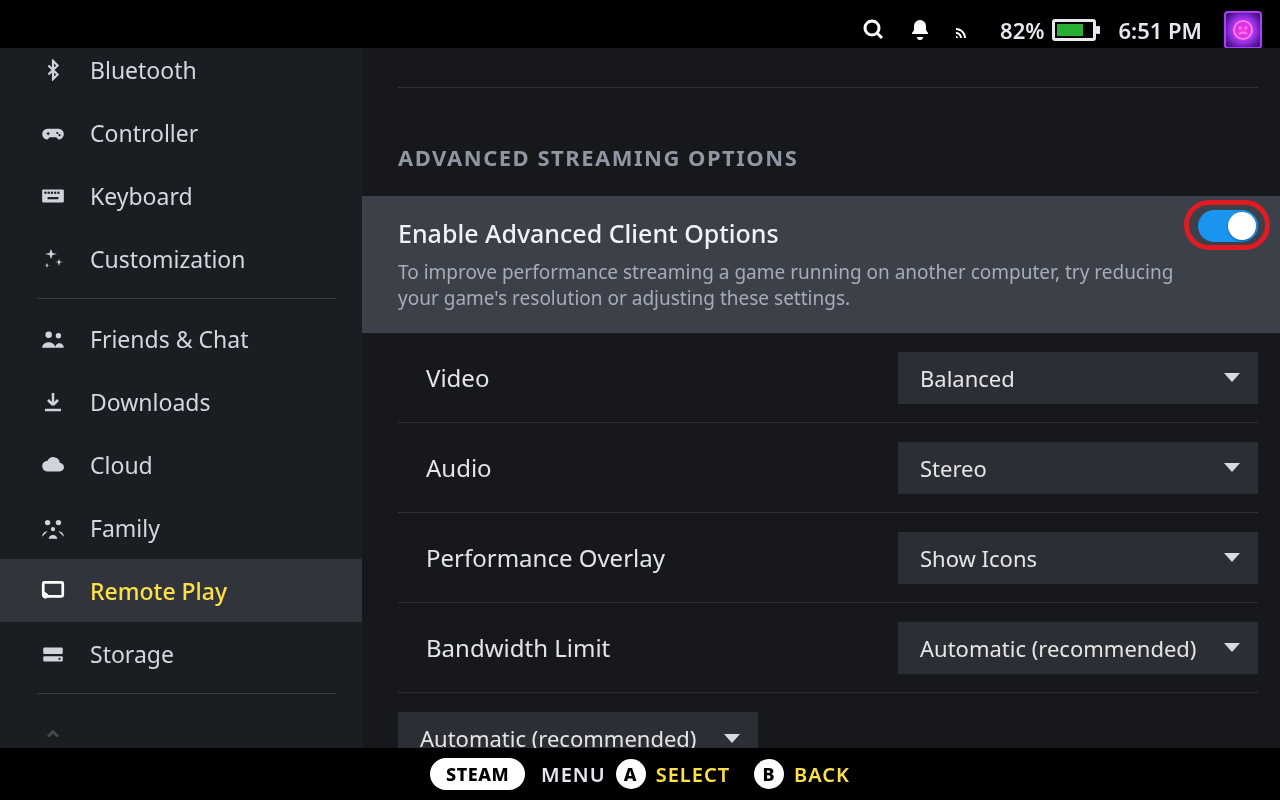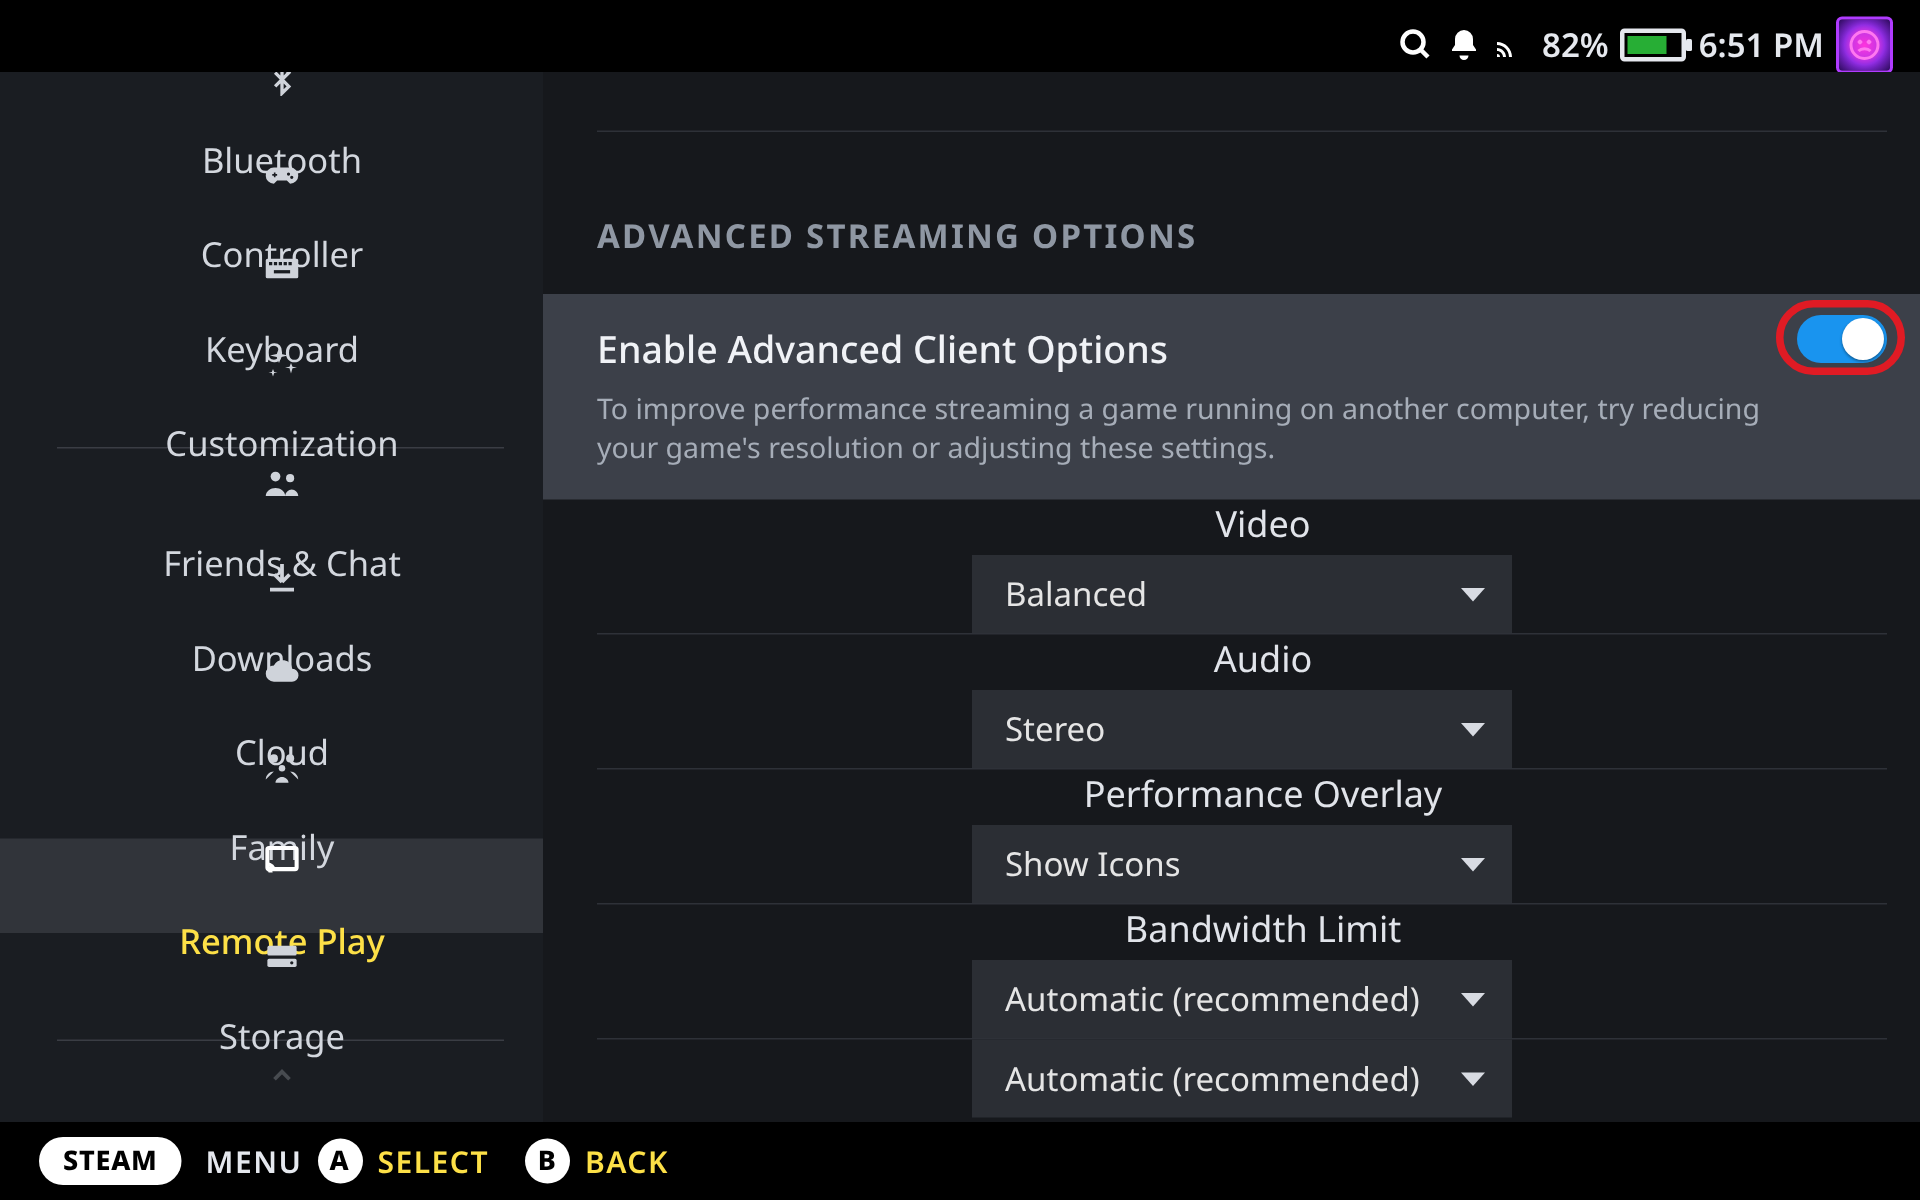--- a/index.html
+++ b/index.html
@@ -15,61 +15,61 @@
     --select-bg:#2b2e34;
     --highlight:#4a4f58;
     --footer:#000000;
     --red:#e01b24;
   }
   *{box-sizing:border-box;font-family:"Segoe UI","Noto Sans",Arial,sans-serif;}
   html,body{margin:0;padding:0;background:var(--bg);color:var(--text);width:1280px;height:800px;overflow:hidden;}
   .screen{position:relative;width:1280px;height:800px;}
 
   
-  .topbar{position:absolute;top:0;left:0;right:0;height:60px;background:#000;display:flex;align-items:center;justify-content:flex-end;padding:0 18px;gap:8px;font-weight:600;font-size:22px;}
+  .topbar{position:absolute;top:0;left:0;right:0;height:60px;background:#000;display:flex;align-items:center;justify-content:flex-end;padding:0 18px;gap:22px;font-weight:600;font-size:22px;}
   .topbar .ico{width:24px;height:24px;display:flex;align-items:center;justify-content:center;}
   .topbar .battery-group{display:flex;align-items:center;gap:8px;}
   .battery{position:relative;width:44px;height:22px;border:3px solid #e5e8ee;border-radius:3px;}
   .battery:after{content:"";position:absolute;right:-7px;top:4px;width:4px;height:8px;background:#e5e8ee;border-radius:1px;}
   .battery .fill{position:absolute;left:2px;top:2px;bottom:2px;width:68%;background:#27ae35;}
   .avatar{width:38px;height:38px;border-radius:4px;background:radial-gradient(circle at 50% 50%, #ff2bd6 0%, #8a2be2 55%, #2b0a5a 100%);border:2px solid #b03bff;display:flex;align-items:center;justify-content:center;}
   .avatar svg{filter:drop-shadow(0 0 3px #ff4df0);}
 
   
   .sidebar{position:absolute;top:48px;left:0;bottom:52px;width:362px;background:var(--panel);font-size:23px;overflow:hidden;}
   .sidebar-inner{position:relative;top:-10px;} 
-  .sb-item{display:flex;align-items:center;gap:22px;padding:0 24px 0 38px;height:63px;color:#d3d7de;cursor:pointer;flex-direction:column;}
+  .sb-item{display:flex;align-items:center;gap:22px;padding:0 24px 0 38px;height:63px;color:#d3d7de;cursor:pointer;}
   .sb-item.selected{background:var(--panel-light);color:#fde047;font-weight:500;}
   .sb-item .ic{width:30px;height:30px;display:flex;align-items:center;justify-content:center;color:#cfd3da;flex:0 0 30px;}
   .sb-sep{height:1px;background:#3a3d44;margin:8px 26px 8px 38px;}
 
   
   .main{position:absolute;top:48px;left:362px;right:0;bottom:52px;background:#16181c;overflow:hidden;}
   .main-inner{padding:0 0 0 0;}
   .stub-block{height:40px;margin:0 22px 0 36px;border-bottom:1px solid var(--row-sep);}
 
   .section-title{padding:54px 36px 24px 36px;font-size:22px;font-weight:700;letter-spacing:1.5px;color:#8f97a3;}
 
   .toggle-card{background:#3c4049;padding:20px 28px 22px 36px;position:relative;}
   .toggle-card .t-title{font-size:25px;font-weight:500;color:#f0f2f6;margin-bottom:10px;}
   .toggle-card .t-desc{font-size:19px;line-height:1.35;color:#a6adb8;max-width:820px;}
   .toggle-wrap{position:absolute;right:22px;top:14px;}
   .toggle{width:60px;height:32px;border-radius:16px;background:#1994ef;position:relative;}
   .toggle .knob{position:absolute;right:2px;top:2px;width:28px;height:28px;border-radius:50%;background:#fff;box-shadow:0 1px 2px rgba(0,0,0,.4);}
   .red-ring{position:absolute;right:10px;top:4px;width:86px;height:50px;border:5px solid var(--red);border-radius:28px;pointer-events:none;}
 
   .rows{padding:0 22px 0 0;}
-  .row{display:flex;align-items:center;justify-content:space-between;height:90px;margin-left:36px;border-bottom:1px solid var(--row-sep);flex-direction:column;}
+  .row{display:flex;align-items:center;justify-content:space-between;height:90px;margin-left:36px;border-bottom:1px solid var(--row-sep);}
   .row:last-child{border-bottom:none;}
   .row-label{font-size:24px;color:#e1e4ea;padding-left:28px;}
   .select{width:360px;height:52px;background:var(--select-bg);display:flex;align-items:center;justify-content:space-between;padding:0 18px 0 22px;font-size:22px;color:#e5e5e5;cursor:pointer;}
   .select .chev{width:0;height:0;border-left:8px solid transparent;border-right:8px solid transparent;border-top:9px solid #d8dbe2;}
 
   
-  .footer{position:absolute;left:0;right:0;bottom:0;height:52px;background:#000;display:flex;align-items:center;justify-content:flex-start;padding:0 26px;font-size:20px;font-weight:600;letter-spacing:1px;}
+  .footer{position:absolute;left:0;right:0;bottom:0;height:52px;background:#000;display:flex;align-items:center;justify-content:center;padding:0 26px;font-size:20px;font-weight:600;letter-spacing:1px;}
   .footer-left{display:flex;align-items:center;gap:16px;}
   .pill{background:#fff;color:#000;border-radius:18px;padding:4px 16px;font-weight:800;font-size:18px;letter-spacing:0.5px;}
   .footer-right{display:flex;align-items:center;gap:14px;}
   .btn-circle{width:30px;height:30px;border-radius:50%;background:#fff;color:#000;display:flex;align-items:center;justify-content:center;font-weight:800;font-size:18px;}
   .footer-right .lbl{color:#fde047;}
   .footer-right .grp{display:flex;align-items:center;gap:10px;margin-left:10px;}
 
   svg{display:block;}
 </style>
 </head>

